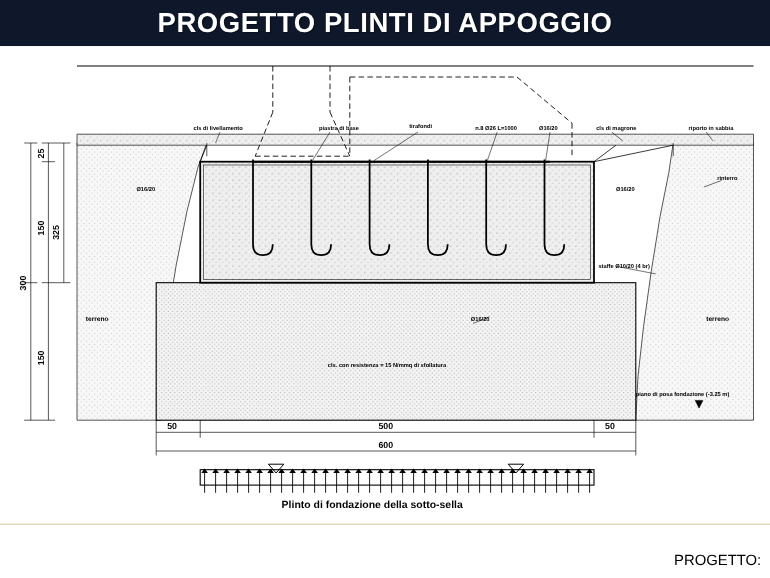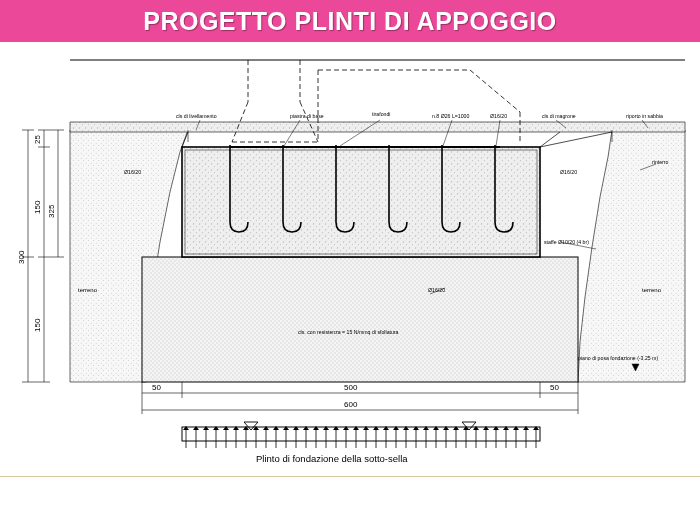--- a/index.html
+++ b/index.html
@@ -5,30 +5,31 @@
   html,body{margin:0;padding:0;}
   body{
     width:700px;height:525px;
     background:#ffffff;
     font-family:"Liberation Sans", sans-serif;
     overflow:hidden;
     position:relative;
   }
   .titlebar{
     position:absolute;left:0;top:0;width:700px;height:42px;
-    background:#ec4899;
+    background:#0f172a;
     display:flex;align-items:center;justify-content:center;
   }
   .titlebar .t{
     color:#ffffff;font-size:25px;font-weight:bold;letter-spacing:.5px;
     text-shadow:1px 1px 1px rgba(0,0,0,.35);
   }
   .canvas{
     position:absolute;left:0;top:42px;width:700px;height:375px;
     background:#ffffff;
+    font-weight:bold;
   }
   svg{display:block;}
   .dim{font-family:"Liberation Sans", sans-serif;font-size:8px;fill:#000;}
   .lbl{font-family:"Liberation Sans", sans-serif;font-size:5.2px;fill:#000;}
   .lbl6{font-family:"Liberation Sans", sans-serif;font-size:6px;fill:#000;}
   .cap{font-family:"Liberation Sans", sans-serif;font-size:9.5px;fill:#000;}
   .credits{
     position:absolute;right:8px;bottom:6px;
     text-align:right;
     font-size:13.5px;color:#000;line-height:1.25;
@@ -264,13 +265,14 @@
   </g>
 
   <text class="cap" x="256" y="420">Plinto di fondazione della sotto-sella</text>
 
 </svg>
 </div>
 
 <div class="footline"></div>
 
 <div class="credits">
+  <div>PROGETTO:</div>
 </div>
 
 </body></html>

